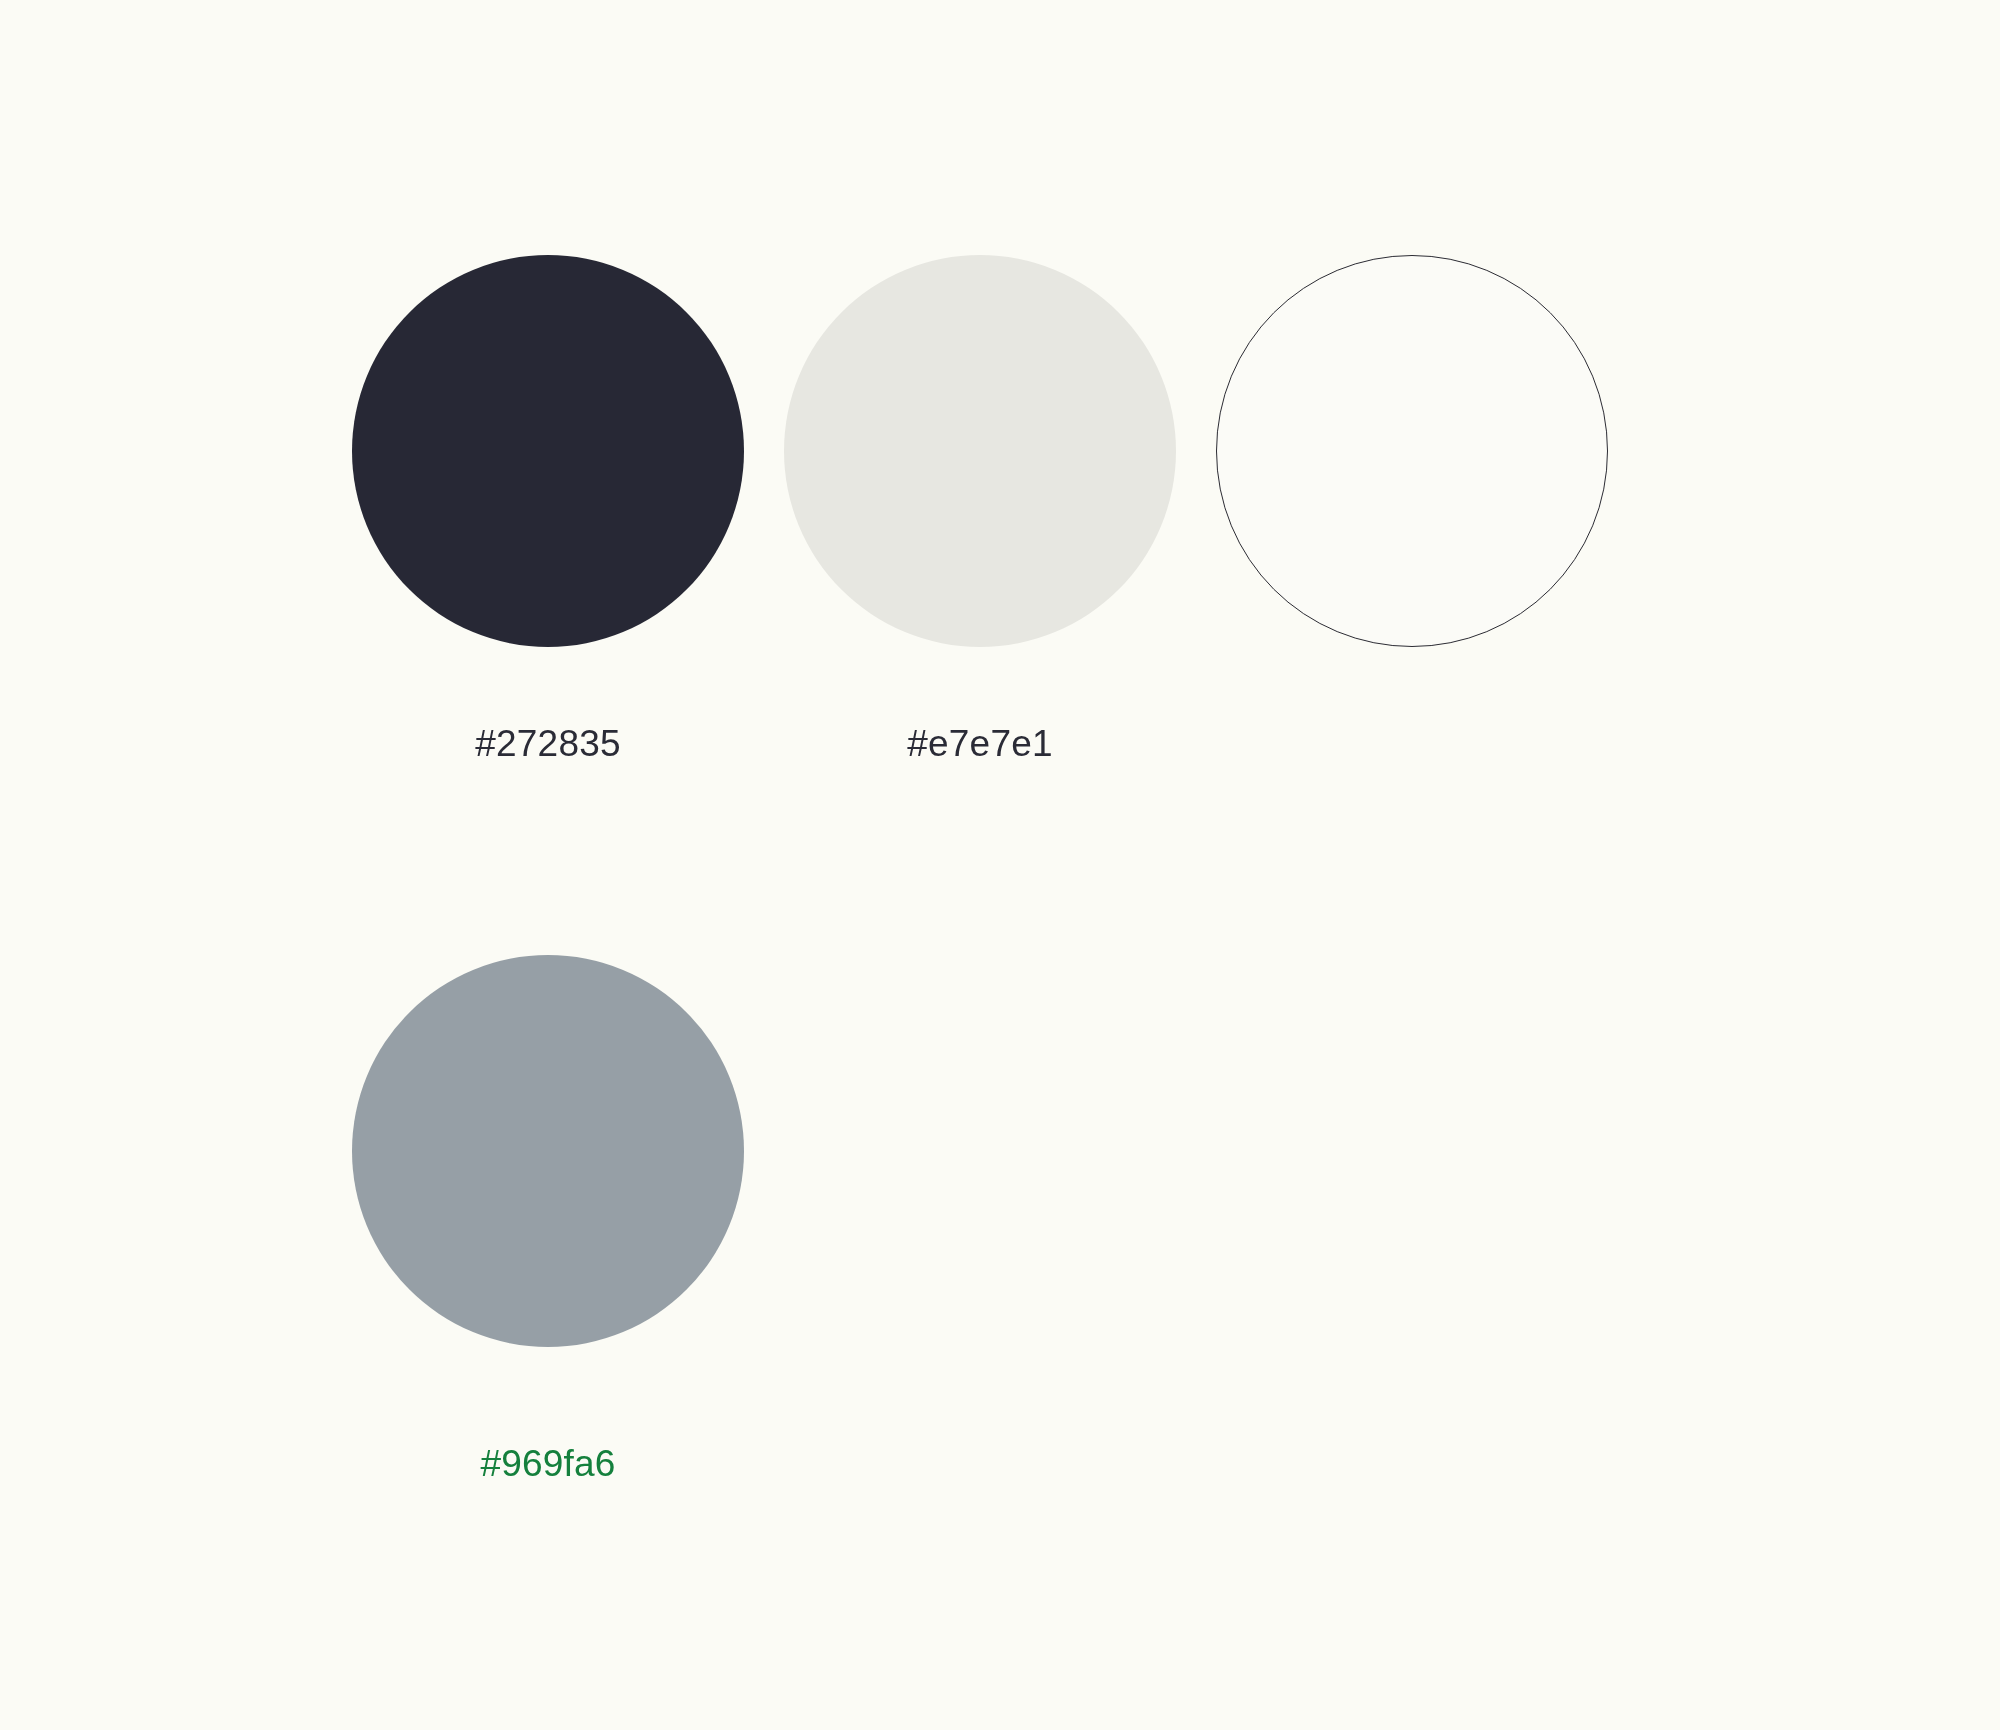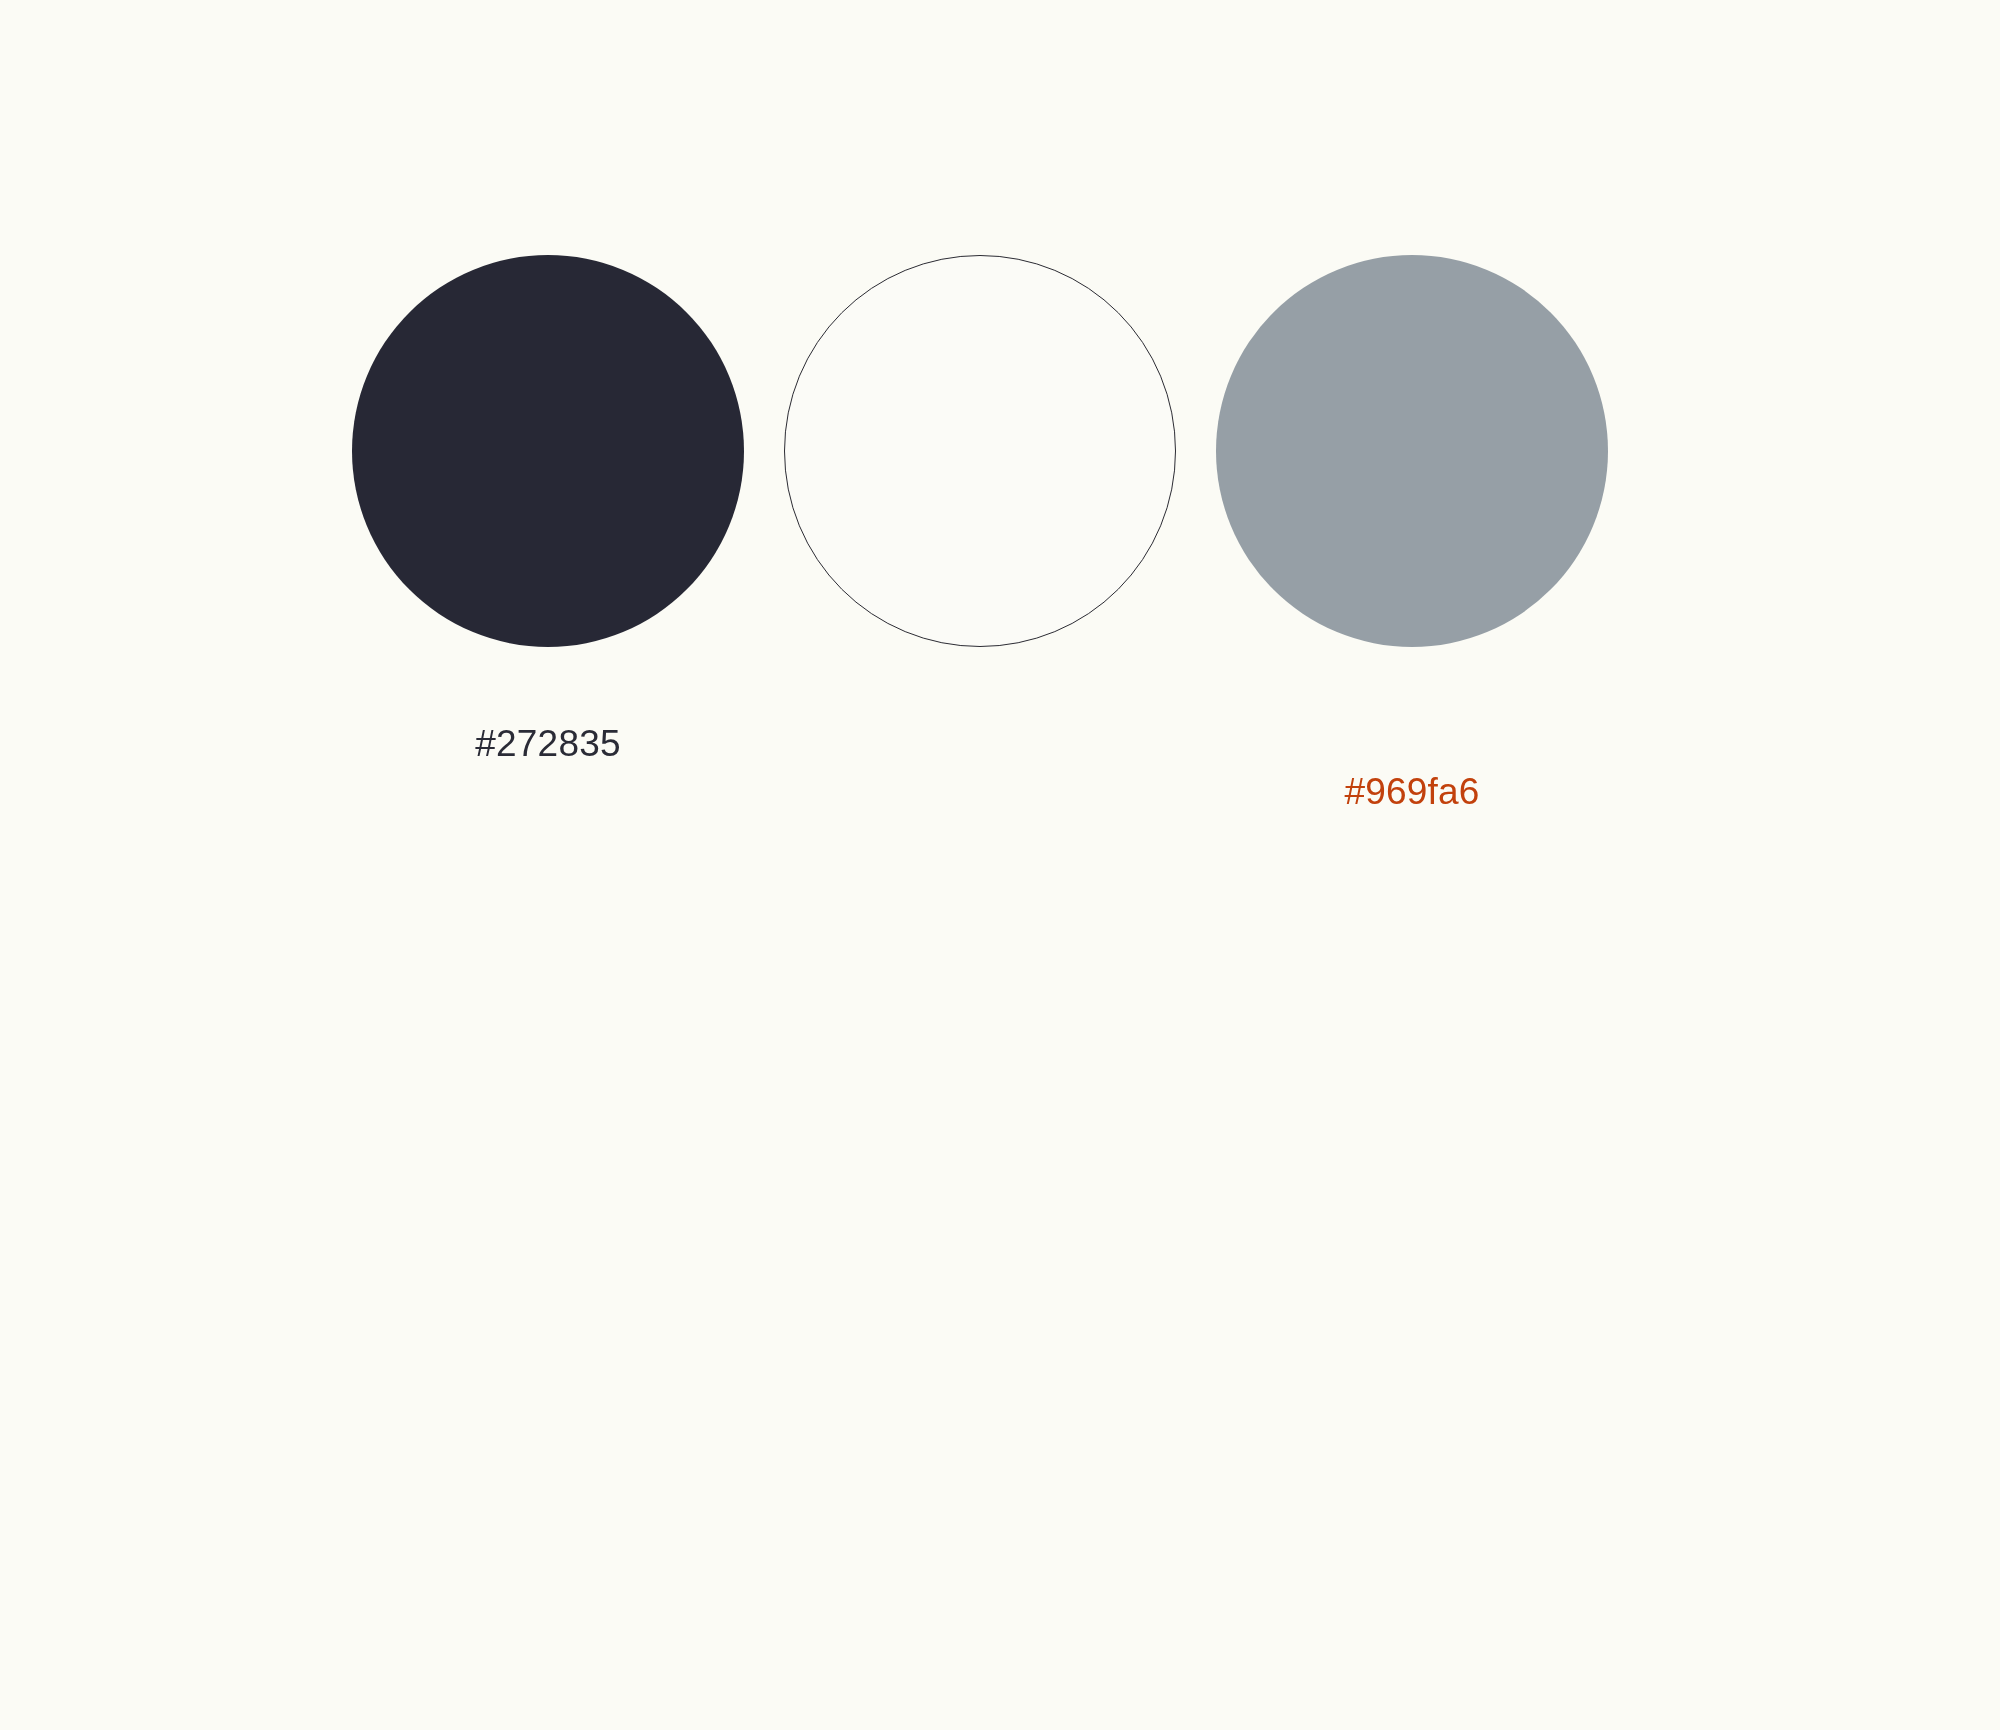--- a/index.html
+++ b/index.html
@@ -76,26 +76,30 @@
 <body style="background-color: rgb(251, 251, 245);">
 
 <div class="palette-board" style="background-color: rgb(251, 251, 245);">
   <div class="palette-grid">
 
     <div class="swatch-cell row-1">
       <div class="swatch-circle" style="background-color: rgb(39, 40, 53);"></div>
       <div class="swatch-label" style="color: rgb(42, 43, 54);">#272835</div>
     </div>
 
+    <div class="swatch-cell row-1">
+      <div class="swatch-circle" style="background-color: rgb(231, 231, 225);"></div>
+      <div class="swatch-label" style="color: rgb(42, 43, 54);">#e7e7e1</div>
+    </div>
 
     <div class="swatch-cell row-1">
       <div class="swatch-circle outlined" style="background-color: rgb(251, 251, 247); border-color: rgb(43, 43, 51);"></div>
     </div>
 
     <div class="swatch-cell row-2">
       <div class="swatch-circle" style="background-color: rgb(150, 159, 166);"></div>
-      <div class="swatch-label" style="color: #c2410c; margin-top: 28px;">#969fa6</div>
+      <div class="swatch-label" style="color: #15803d;">#969fa6</div>
     </div>
 
 
 
   </div>
 </div>
 
 </body></html>

